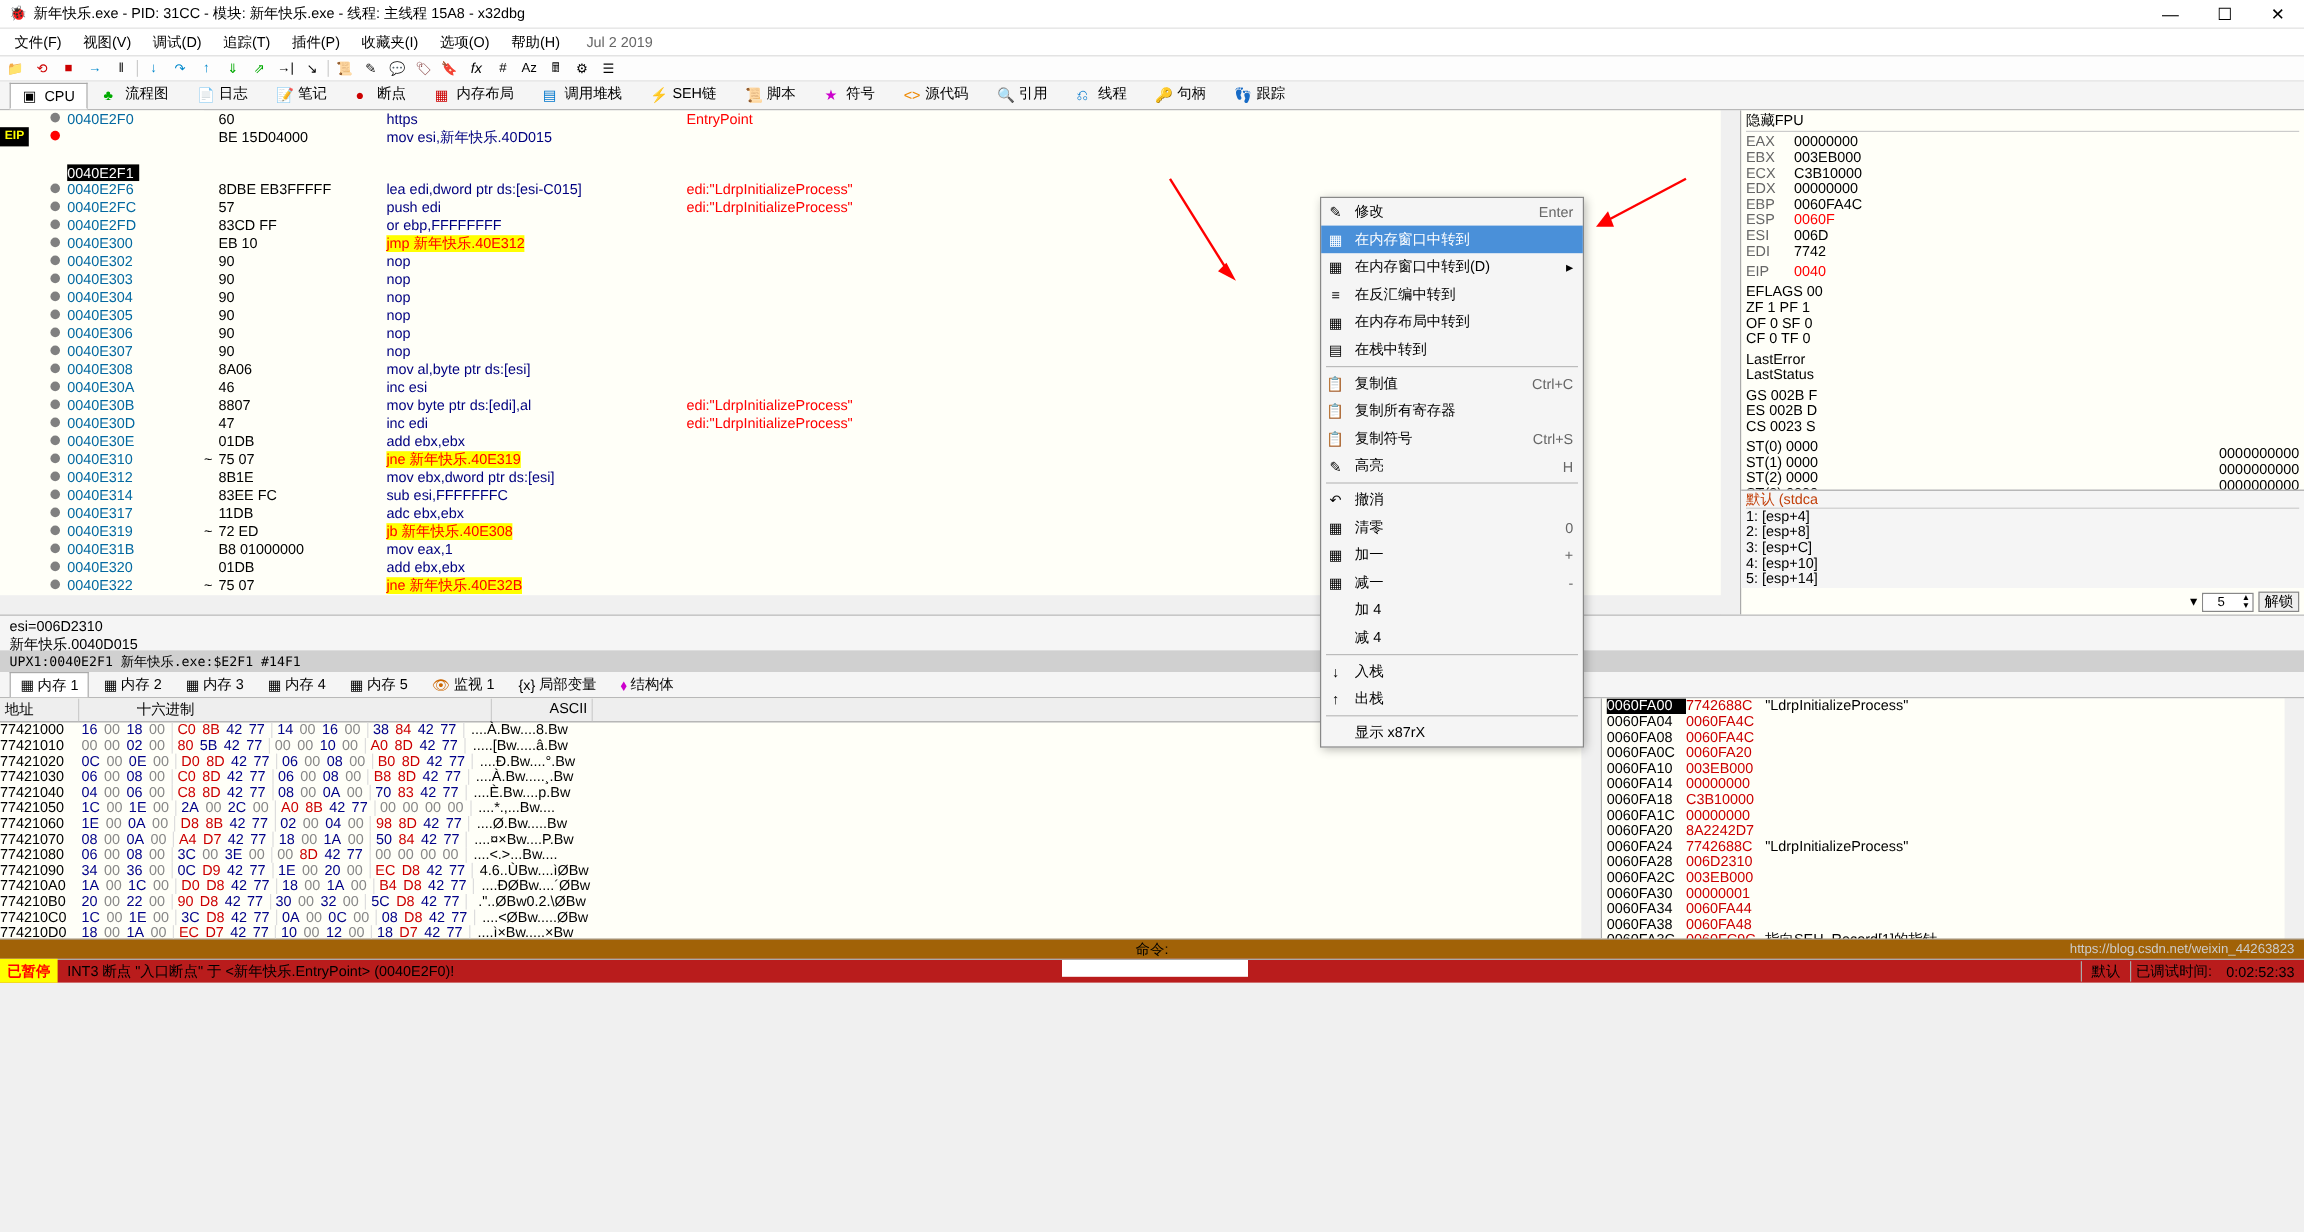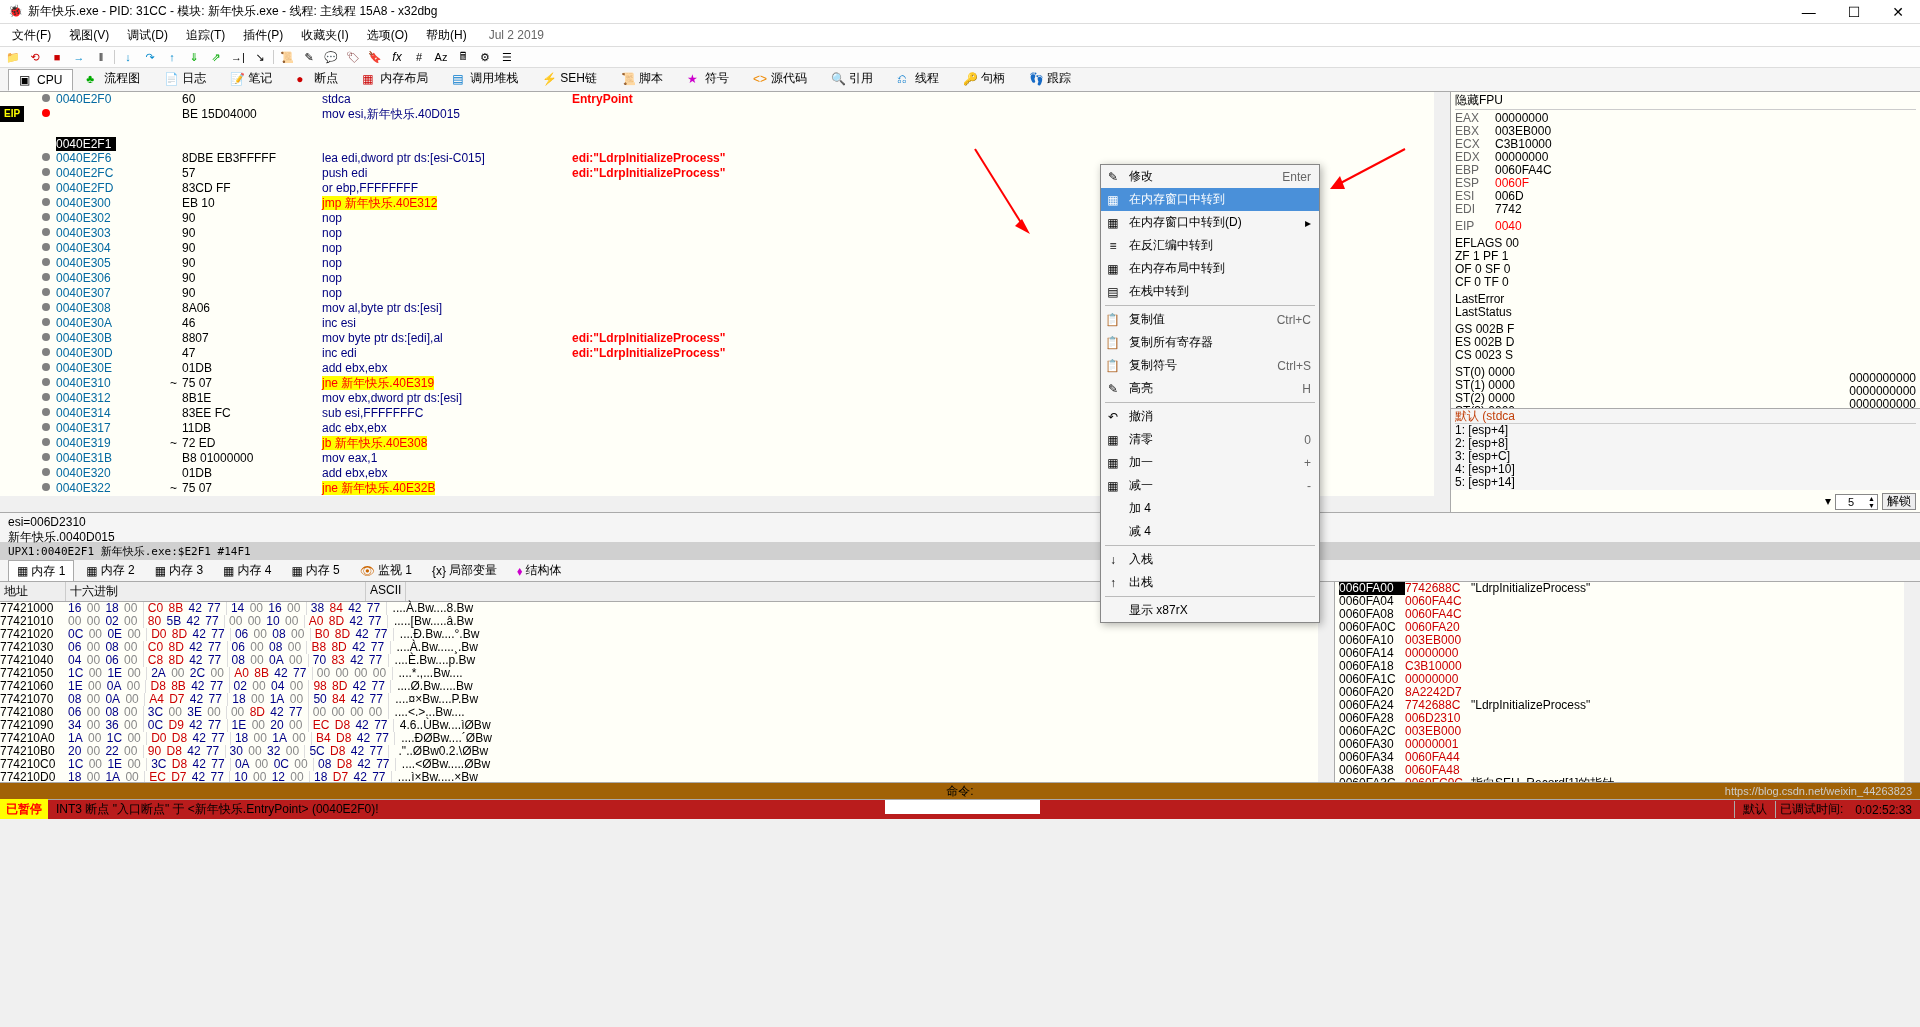--- a/index.html
+++ b/index.html
@@ -27,38 +27,38 @@
 .addr { width: 60px; color: #0369a1; }
 .addr.sel { background: #000; color: #fff; margin-top: 30px; }
 .bp-col { width: 16px; display: inline-block; }
 .bp-dot { width: 8px; height: 8px; border-radius: 50%; display: inline-block; margin: 2px; }
 .bp-red { background: #ff0000; }
 .bp-gray { background: #808080; }
 .bytes { width: 140px; color: #000; }
 .instr { width: 250px; }
 .mnem { color: #000080; }
 .jmp-hl { background: #ffff00; color: #ff0000; }
-.comment { flex: 1; color: #ff0000; font-weight: bold; }
+.comment { flex: 1; color: #ff0000; }
 .eip-label { position: absolute; left: 0; top: 14px; background: #000; color: #ffff00; padding: 1px 4px; font-size: 10px; font-weight: bold; z-index: 5; }
 .scrollbar-v { width: 16px; background: #f0f0f0; }
 .scrollbar-h { height: 16px; background: #f0f0f0; }
 .regs-panel { width: 470px; background: #fffff8; border-left: 1px solid #aaa; font-family: Consolas, monospace; font-size: 11px; line-height: 13px; padding: 2px 4px; position: relative; }
 .reg-hdr { font-weight: normal; border-bottom:1px solid #ccc; padding-bottom:2px; margin-bottom:2px;}
 .reg-row { display: flex; gap: 8px; }
 .reg-name { color: #666; width: 32px; }
 .reg-val { color: #000; }
 .reg-val.red { color: #ff0000; }
 .info-bar { height: 30px; background: #f5f5f5; border-top: 1px solid #aaa; font-family: Consolas, monospace; font-size: 11px; padding: 2px 8px; }
 .status-line { height: 18px; background: #d0d0d0; font-family: Consolas, monospace; font-size: 11px; padding: 2px 8px; }
 .dump-tabs { background: #f5f5f5; height: 22px; display: flex; border-bottom: 1px solid #aaa; padding: 0 8px; gap: 4px; }
 .dump-tabs .tab { padding: 2px 8px; cursor: pointer; display:flex; align-items:center; gap:3px;}
 .dump-tabs .tab.active { background: #fff; border: 1px solid #aaa; border-bottom:none;}
 .bottom-area { display: flex; height: 200px; }
 .dump-panel { flex: 1; background: #fffff8; font-family: Consolas, monospace; font-size: 11px; overflow: hidden; }
-.dump-hdr { display: flex; background: #eee; border-bottom: 1px solid #aaa; }
+.dump-hdr { display: flex; background: #eee; border-bottom: 1px solid #aaa; gap: 44px; }
 .dump-hdr span { padding: 1px 4px; border-right: 1px solid #ccc; }
 .dump-row { display: flex; white-space: pre; line-height: 13px; }
 .dump-addr { width: 66px; color: #000; }
 .dump-bytes { display:flex; }
 .dump-bytes span { padding: 0 1px; }
 .byte-grp { border-right:1px solid #ddd; padding-right:3px; margin-right:2px;}
 .hex-00 { color: #888; }
 .hex-nz { color: #008; }
 .hex-red {color:#c00;}
 .ascii-col { color: #000; padding-left:4px;}
@@ -203,21 +203,21 @@
   <span class="tab">
       <span class="ticon" style="color:#c00">👣</span>
       <span>跟踪</span>
     </span>
 </div>
 
 <div class="main">
   <div class="disasm-area">
     <div class="disasm" id="disasm">
       <div class="eip-label">EIP</div>
-    <div class="disasm-row"><span class="gutter"><span class="arrows"></span><span class="bp-col"><span class="bp-dot bp-gray"></span></span><span class="addr ">0040E2F0</span></span><span style="width:12px"> </span><span class="bytes">60</span><span class="instr"><span class="mnem">stdca</span></span><span class="comment">EntryPoint</span></div>
+    <div class="disasm-row"><span class="gutter"><span class="arrows"></span><span class="bp-col"><span class="bp-dot bp-gray"></span></span><span class="addr ">0040E2F0</span></span><span style="width:12px"> </span><span class="bytes">60</span><span class="instr"><span class="mnem">https</span></span><span class="comment">EntryPoint</span></div>
         <div class="disasm-row"><span class="gutter"><span class="arrows"></span><span class="bp-col"><span class="bp-dot bp-red"></span></span><span class="addr sel">0040E2F1</span></span><span style="width:12px"> </span><span class="bytes">BE 15D04000</span><span class="instr"><span class="mnem">mov esi,新年快乐.40D015</span></span><span class="comment"></span></div>
         <div class="disasm-row"><span class="gutter"><span class="arrows"></span><span class="bp-col"><span class="bp-dot bp-gray"></span></span><span class="addr ">0040E2F6</span></span><span style="width:12px"> </span><span class="bytes">8DBE EB3FFFFF</span><span class="instr"><span class="mnem">lea edi,dword ptr ds:[esi-C015]</span></span><span class="comment">edi:"LdrpInitializeProcess"</span></div>
         <div class="disasm-row"><span class="gutter"><span class="arrows"></span><span class="bp-col"><span class="bp-dot bp-gray"></span></span><span class="addr ">0040E2FC</span></span><span style="width:12px"> </span><span class="bytes">57</span><span class="instr"><span class="mnem">push edi</span></span><span class="comment">edi:"LdrpInitializeProcess"</span></div>
         <div class="disasm-row"><span class="gutter"><span class="arrows"></span><span class="bp-col"><span class="bp-dot bp-gray"></span></span><span class="addr ">0040E2FD</span></span><span style="width:12px"> </span><span class="bytes">83CD FF</span><span class="instr"><span class="mnem">or ebp,FFFFFFFF</span></span><span class="comment"></span></div>
         <div class="disasm-row"><span class="gutter"><span class="arrows"></span><span class="bp-col"><span class="bp-dot bp-gray"></span></span><span class="addr ">0040E300</span></span><span style="width:12px"> </span><span class="bytes">EB 10</span><span class="instr"><span class="jmp-hl">jmp 新年快乐.40E312</span></span><span class="comment"></span></div>
         <div class="disasm-row"><span class="gutter"><span class="arrows"></span><span class="bp-col"><span class="bp-dot bp-gray"></span></span><span class="addr ">0040E302</span></span><span style="width:12px"> </span><span class="bytes">90</span><span class="instr"><span class="mnem">nop</span></span><span class="comment"></span></div>
         <div class="disasm-row"><span class="gutter"><span class="arrows"></span><span class="bp-col"><span class="bp-dot bp-gray"></span></span><span class="addr ">0040E303</span></span><span style="width:12px"> </span><span class="bytes">90</span><span class="instr"><span class="mnem">nop</span></span><span class="comment"></span></div>
         <div class="disasm-row"><span class="gutter"><span class="arrows"></span><span class="bp-col"><span class="bp-dot bp-gray"></span></span><span class="addr ">0040E304</span></span><span style="width:12px"> </span><span class="bytes">90</span><span class="instr"><span class="mnem">nop</span></span><span class="comment"></span></div>
         <div class="disasm-row"><span class="gutter"><span class="arrows"></span><span class="bp-col"><span class="bp-dot bp-gray"></span></span><span class="addr ">0040E305</span></span><span style="width:12px"> </span><span class="bytes">90</span><span class="instr"><span class="mnem">nop</span></span><span class="comment"></span></div>
         <div class="disasm-row"><span class="gutter"><span class="arrows"></span><span class="bp-col"><span class="bp-dot bp-gray"></span></span><span class="addr ">0040E306</span></span><span style="width:12px"> </span><span class="bytes">90</span><span class="instr"><span class="mnem">nop</span></span><span class="comment"></span></div>

